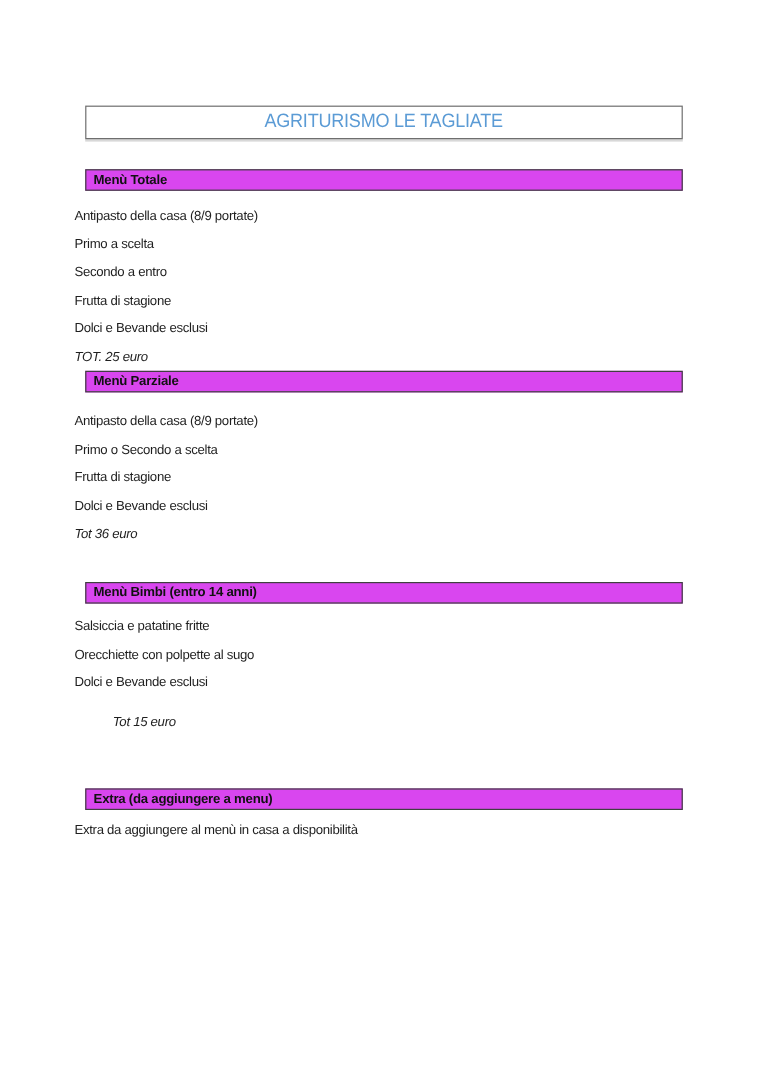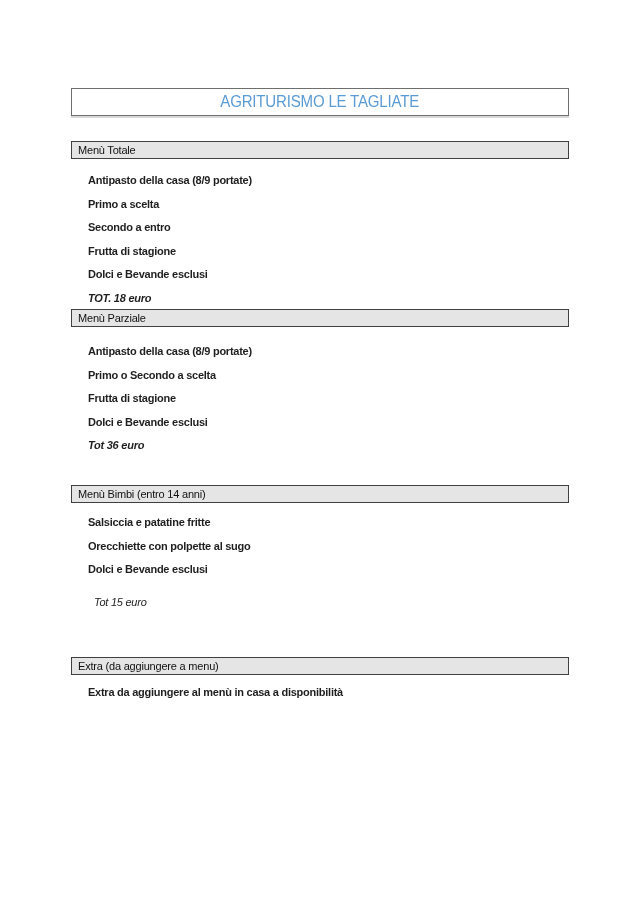--- a/index.html
+++ b/index.html
@@ -40,30 +40,29 @@
     position: absolute;
     left: 71px;
     width: 498px;
     height: 18px;
     box-sizing: border-box;
     border: 1px solid var(--border-color, #404040);
     display: flex;
     align-items: center;
     padding-left: 6px;
     font-size: 11px;
-    font-weight: normal;
+    font-weight: bold;
     letter-spacing: -0.2px;
     color: #111111;
-    background: #e5e5e5;
+    background: #d946ef;
   }
   .items {
     position: absolute;
-    left: 88px;
+    left: 62px;
     width: 491px;
-    font-weight: bold;
   }
   .items p, p.total-line {
     margin: 0;
     font-size: 11px;
     letter-spacing: -0.25px;
     line-height: 23.5px;
     white-space: nowrap;
   }
   .italic {
     font-style: italic;
@@ -85,21 +84,21 @@
 
   <div class="sec-header" style="top:141px">
     <span>Menù Totale</span>
   </div>
   <div class="items" style="top:169px">
     <p>Antipasto della casa (8/9 portate)</p>
     <p>Primo a scelta</p>
     <p>Secondo a entro</p>
     <p>Frutta di stagione</p>
     <p>Dolci e Bevande esclusi</p>
-    <p class="italic">TOT. 18 euro</p>
+    <p class="italic">TOT. 25 euro</p>
   </div>
 
   <div class="sec-header" style="top:309px">
     <span>Menù Parziale</span>
   </div>
   <div class="items" style="top:340px">
     <p>Antipasto della casa (8/9 portate)</p>
     <p>Primo o Secondo a scelta</p>
     <p>Frutta di stagione</p>
     <p>Dolci e Bevande esclusi</p>

